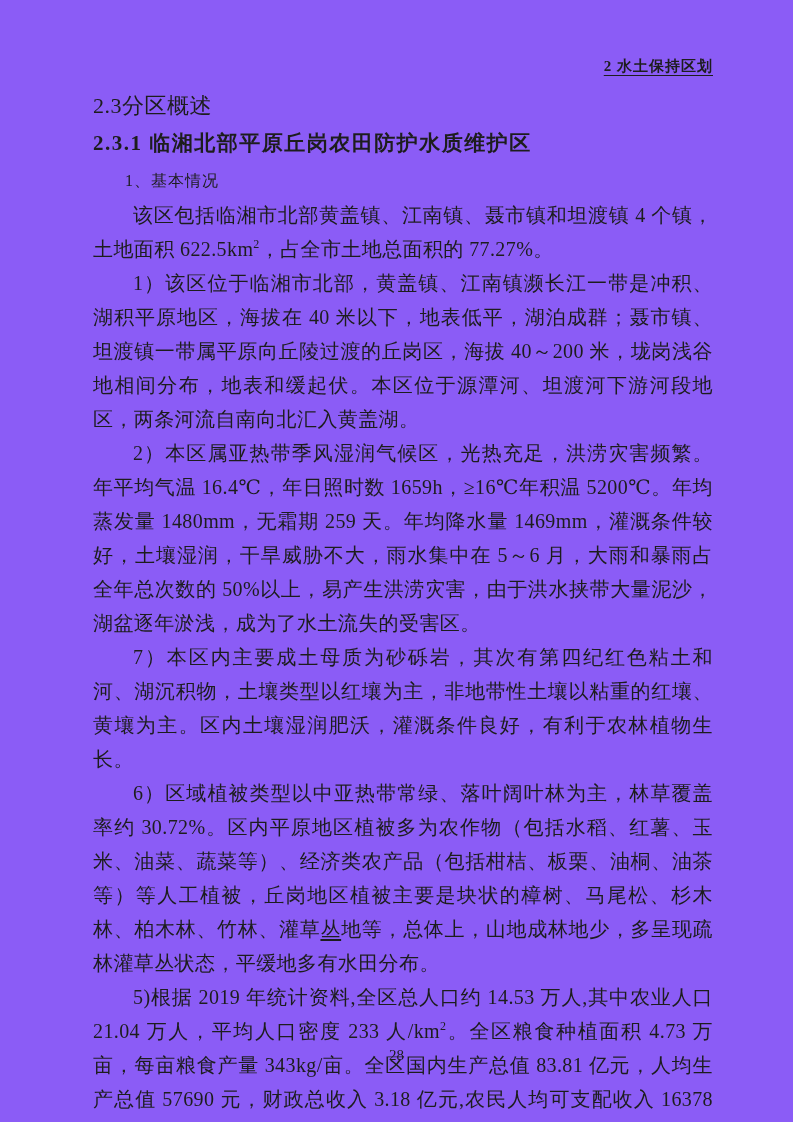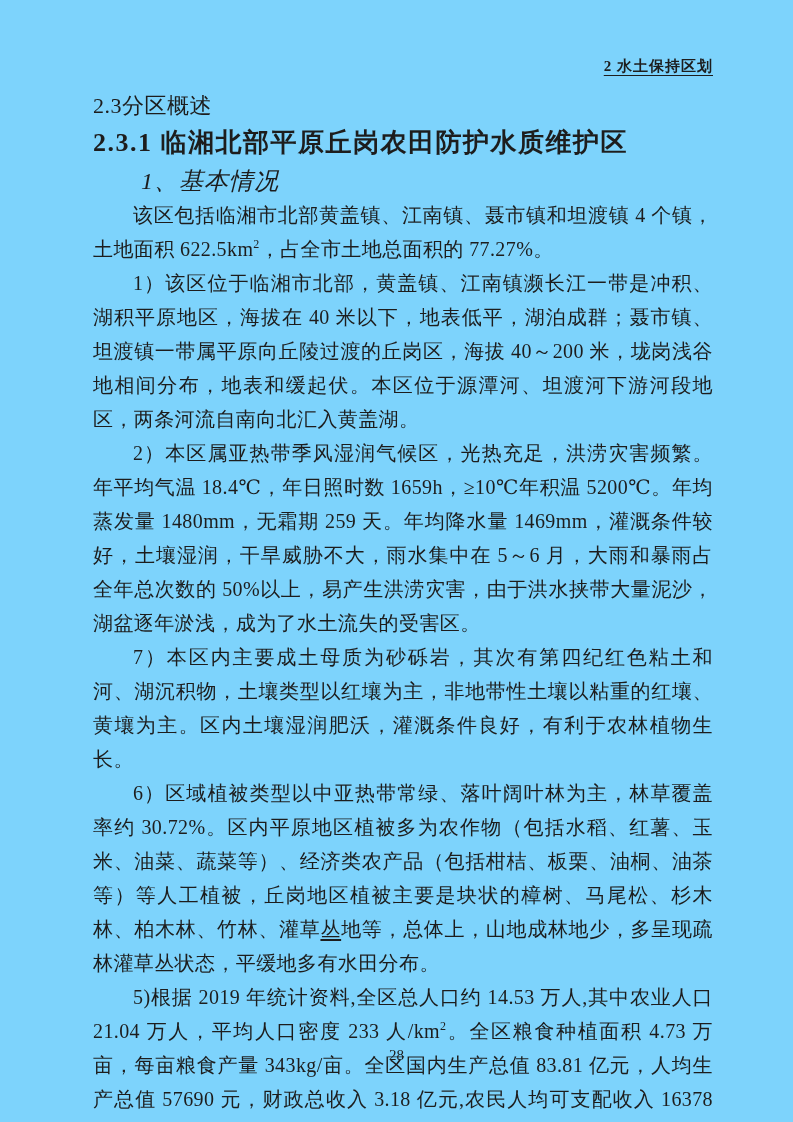--- a/index.html
+++ b/index.html
@@ -1,21 +1,21 @@
 <!DOCTYPE html>
 <html><head>
 <meta charset="utf-8">
 <style>
   * { margin: 0; padding: 0; box-sizing: border-box; }
   html, body { background: #e8e8e8; }
   .page {
     position: relative;
     width: 793px;
     height: 1122px;
-    background: #7dd3fc;
+    background: #8b5cf6;
     font-family: "Liberation Serif", "DejaVu Serif", serif;
     color: #1d1d1d;
     overflow: hidden;
   }
   .header {
     position: absolute;
     top: 57px;
     left: 93px;
     width: 620px;
     text-align: right;
@@ -33,32 +33,31 @@
     left: 93px;
     width: 620px;
   }
   h1.sec {
     font-size: 22px;
     font-weight: normal;
     line-height: 32px;
     letter-spacing: 0.5px;
   }
   h2.subsec {
-    font-size: 26px;
+    font-size: 21px;
     font-weight: bold;
     line-height: 42px;
     letter-spacing: 1.5px;
     white-space: nowrap;
   }
   .item-title {
-    font-size: 24px;
+    font-size: 16px;
     line-height: 34px;
     text-indent: 2em;
     letter-spacing: 1px;
-    font-style: italic;
   }
   p.para {
     font-size: 20px;
     line-height: 34px;
     text-indent: 2em;
     text-align: justify;
     text-justify: inter-ideograph;
     letter-spacing: 0.4px;
   }
   p.para sup {
@@ -90,21 +89,21 @@
 
   <div class="content">
     <h1 class="sec">2.3分区概述</h1>
     <h2 class="subsec">2.3.1 临湘北部平原丘岗农田防护水质维护区</h2>
     <p class="item-title">1、基本情况</p>
 
     <p class="para"><span>该区包括临湘市北部黄盖镇、江南镇、聂市镇和坦渡镇 4 个镇，土地面积 622.5km</span><sup>2</sup><span>，占全市土地总面积的 77.27%。</span></p>
 
     <p class="para">1）该区位于临湘市北部，黄盖镇、江南镇濒长江一带是冲积、湖积平原地区，海拔在 40 米以下，地表低平，湖泊成群；聂市镇、坦渡镇一带属平原向丘陵过渡的丘岗区，海拔 40～200 米，垅岗浅谷地相间分布，地表和缓起伏。本区位于源潭河、坦渡河下游河段地区，两条河流自南向北汇入黄盖湖。</p>
 
-    <p class="para">2）本区属亚热带季风湿润气候区，光热充足，洪涝灾害频繁。年平均气温 18.4℃，年日照时数 1659h，≥10℃年积温 5200℃。年均蒸发量 1480mm，无霜期 259 天。年均降水量 1469mm，灌溉条件较好，土壤湿润，干旱威胁不大，雨水集中在 5～6 月，大雨和暴雨占全年总次数的 50%以上，易产生洪涝灾害，由于洪水挟带大量泥沙，湖盆逐年淤浅，成为了水土流失的受害区。</p>
+    <p class="para">2）本区属亚热带季风湿润气候区，光热充足，洪涝灾害频繁。年平均气温 16.4℃，年日照时数 1659h，≥16℃年积温 5200℃。年均蒸发量 1480mm，无霜期 259 天。年均降水量 1469mm，灌溉条件较好，土壤湿润，干旱威胁不大，雨水集中在 5～6 月，大雨和暴雨占全年总次数的 50%以上，易产生洪涝灾害，由于洪水挟带大量泥沙，湖盆逐年淤浅，成为了水土流失的受害区。</p>
 
     <p class="para">7）本区内主要成土母质为砂砾岩，其次有第四纪红色粘土和河、湖沉积物，土壤类型以红壤为主，非地带性土壤以粘重的红壤、黄壤为主。区内土壤湿润肥沃，灌溉条件良好，有利于农林植物生长。</p>
 
     <p class="para"><span>6）区域植被类型以中亚热带常绿、落叶阔叶林为主，林草覆盖率约 30.72%。区内平原地区植被多为农作物（包括水稻、红薯、玉米、油菜、蔬菜等）、经济类农产品（包括柑桔、板栗、油桐、油茶等）等人工植被，丘岗地区植被主要是块状的樟树、马尾松、杉木林、柏木林、竹林、灌草</span><span class="u-char">丛</span><span>地等，总体上，山地成林地少，多呈现疏林灌草丛状态，平缓地多有水田分布。</span></p>
 
     <p class="para"><span>5)根据 2019 年统计资料,全区总人口约 14.53 万人,其中农业人口 21.04 万人，平均人口密度 233 人/km</span><sup>2</sup><span>。全区粮食种植面积 4.73 万亩，每亩粮食产量 343kg/亩。全区国内生产总值 83.81 亿元，人均生产总值 57690 元，财政总收入 3.18 亿元,农民人均可支配收入 16378 元。该区发展目标和方向是以粮食、棉花、水产、油料为主，充分利用土地资源开展多种经营，逐步建成</span></p>
   </div>
 
   <div class="footer">
     <span>28</span>

